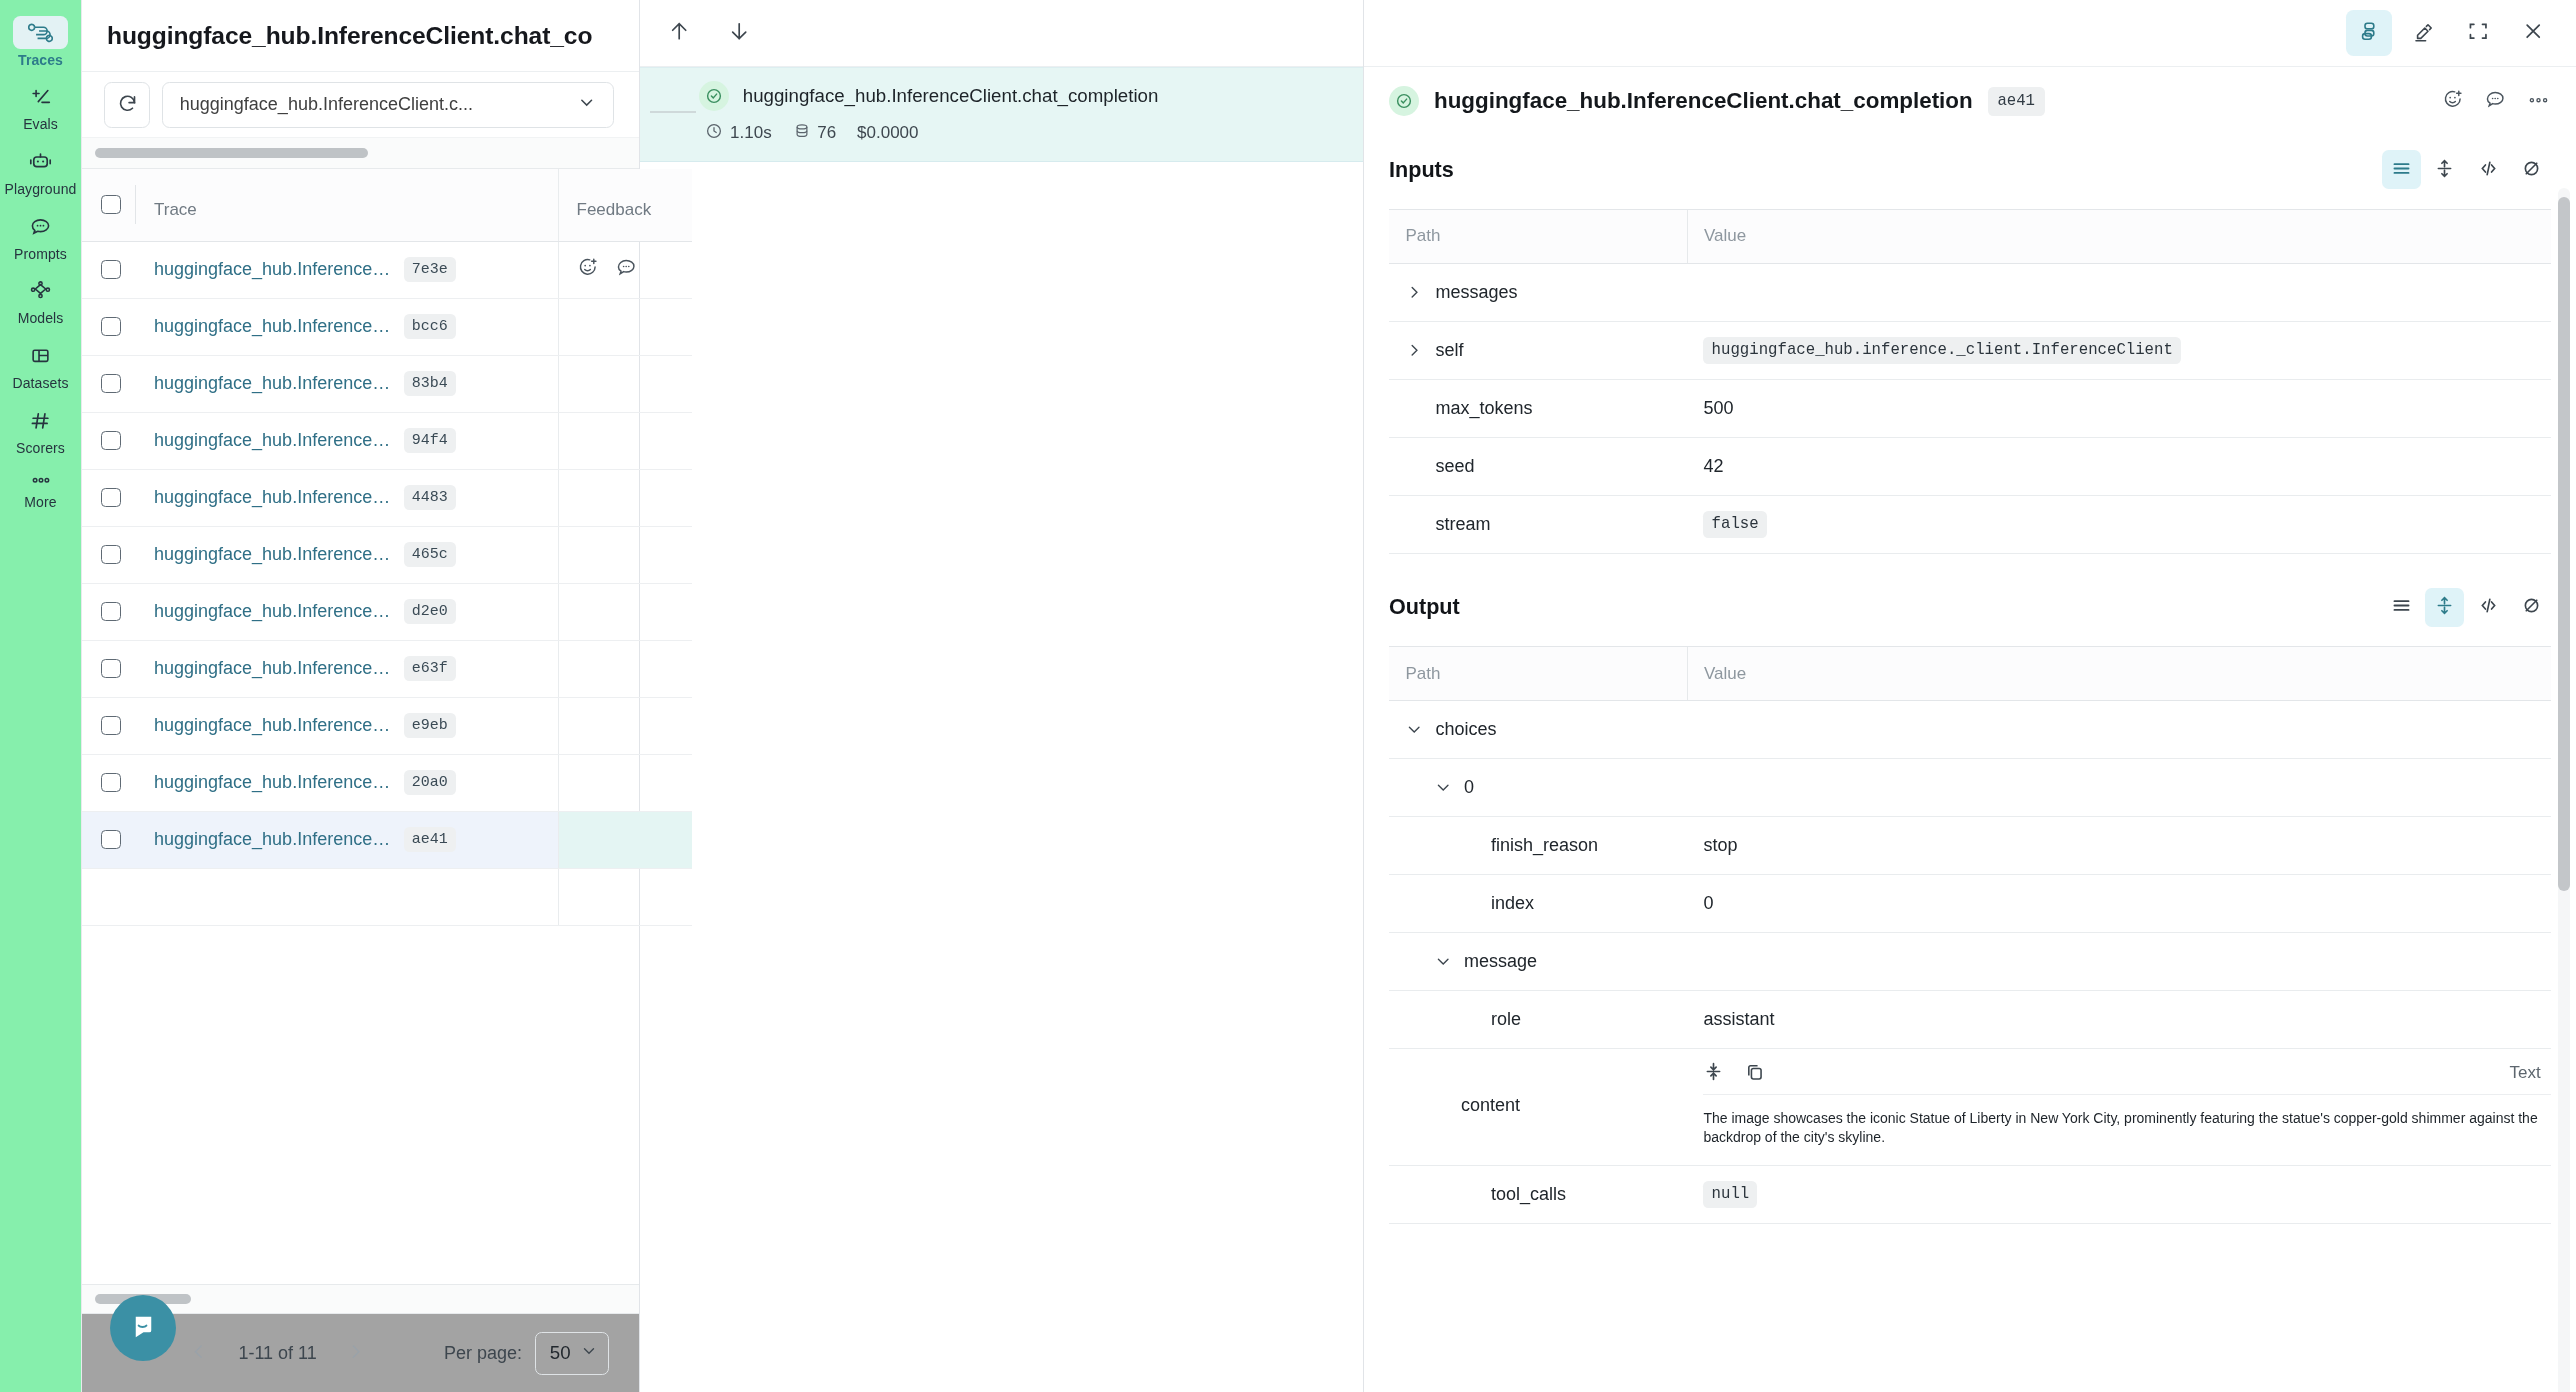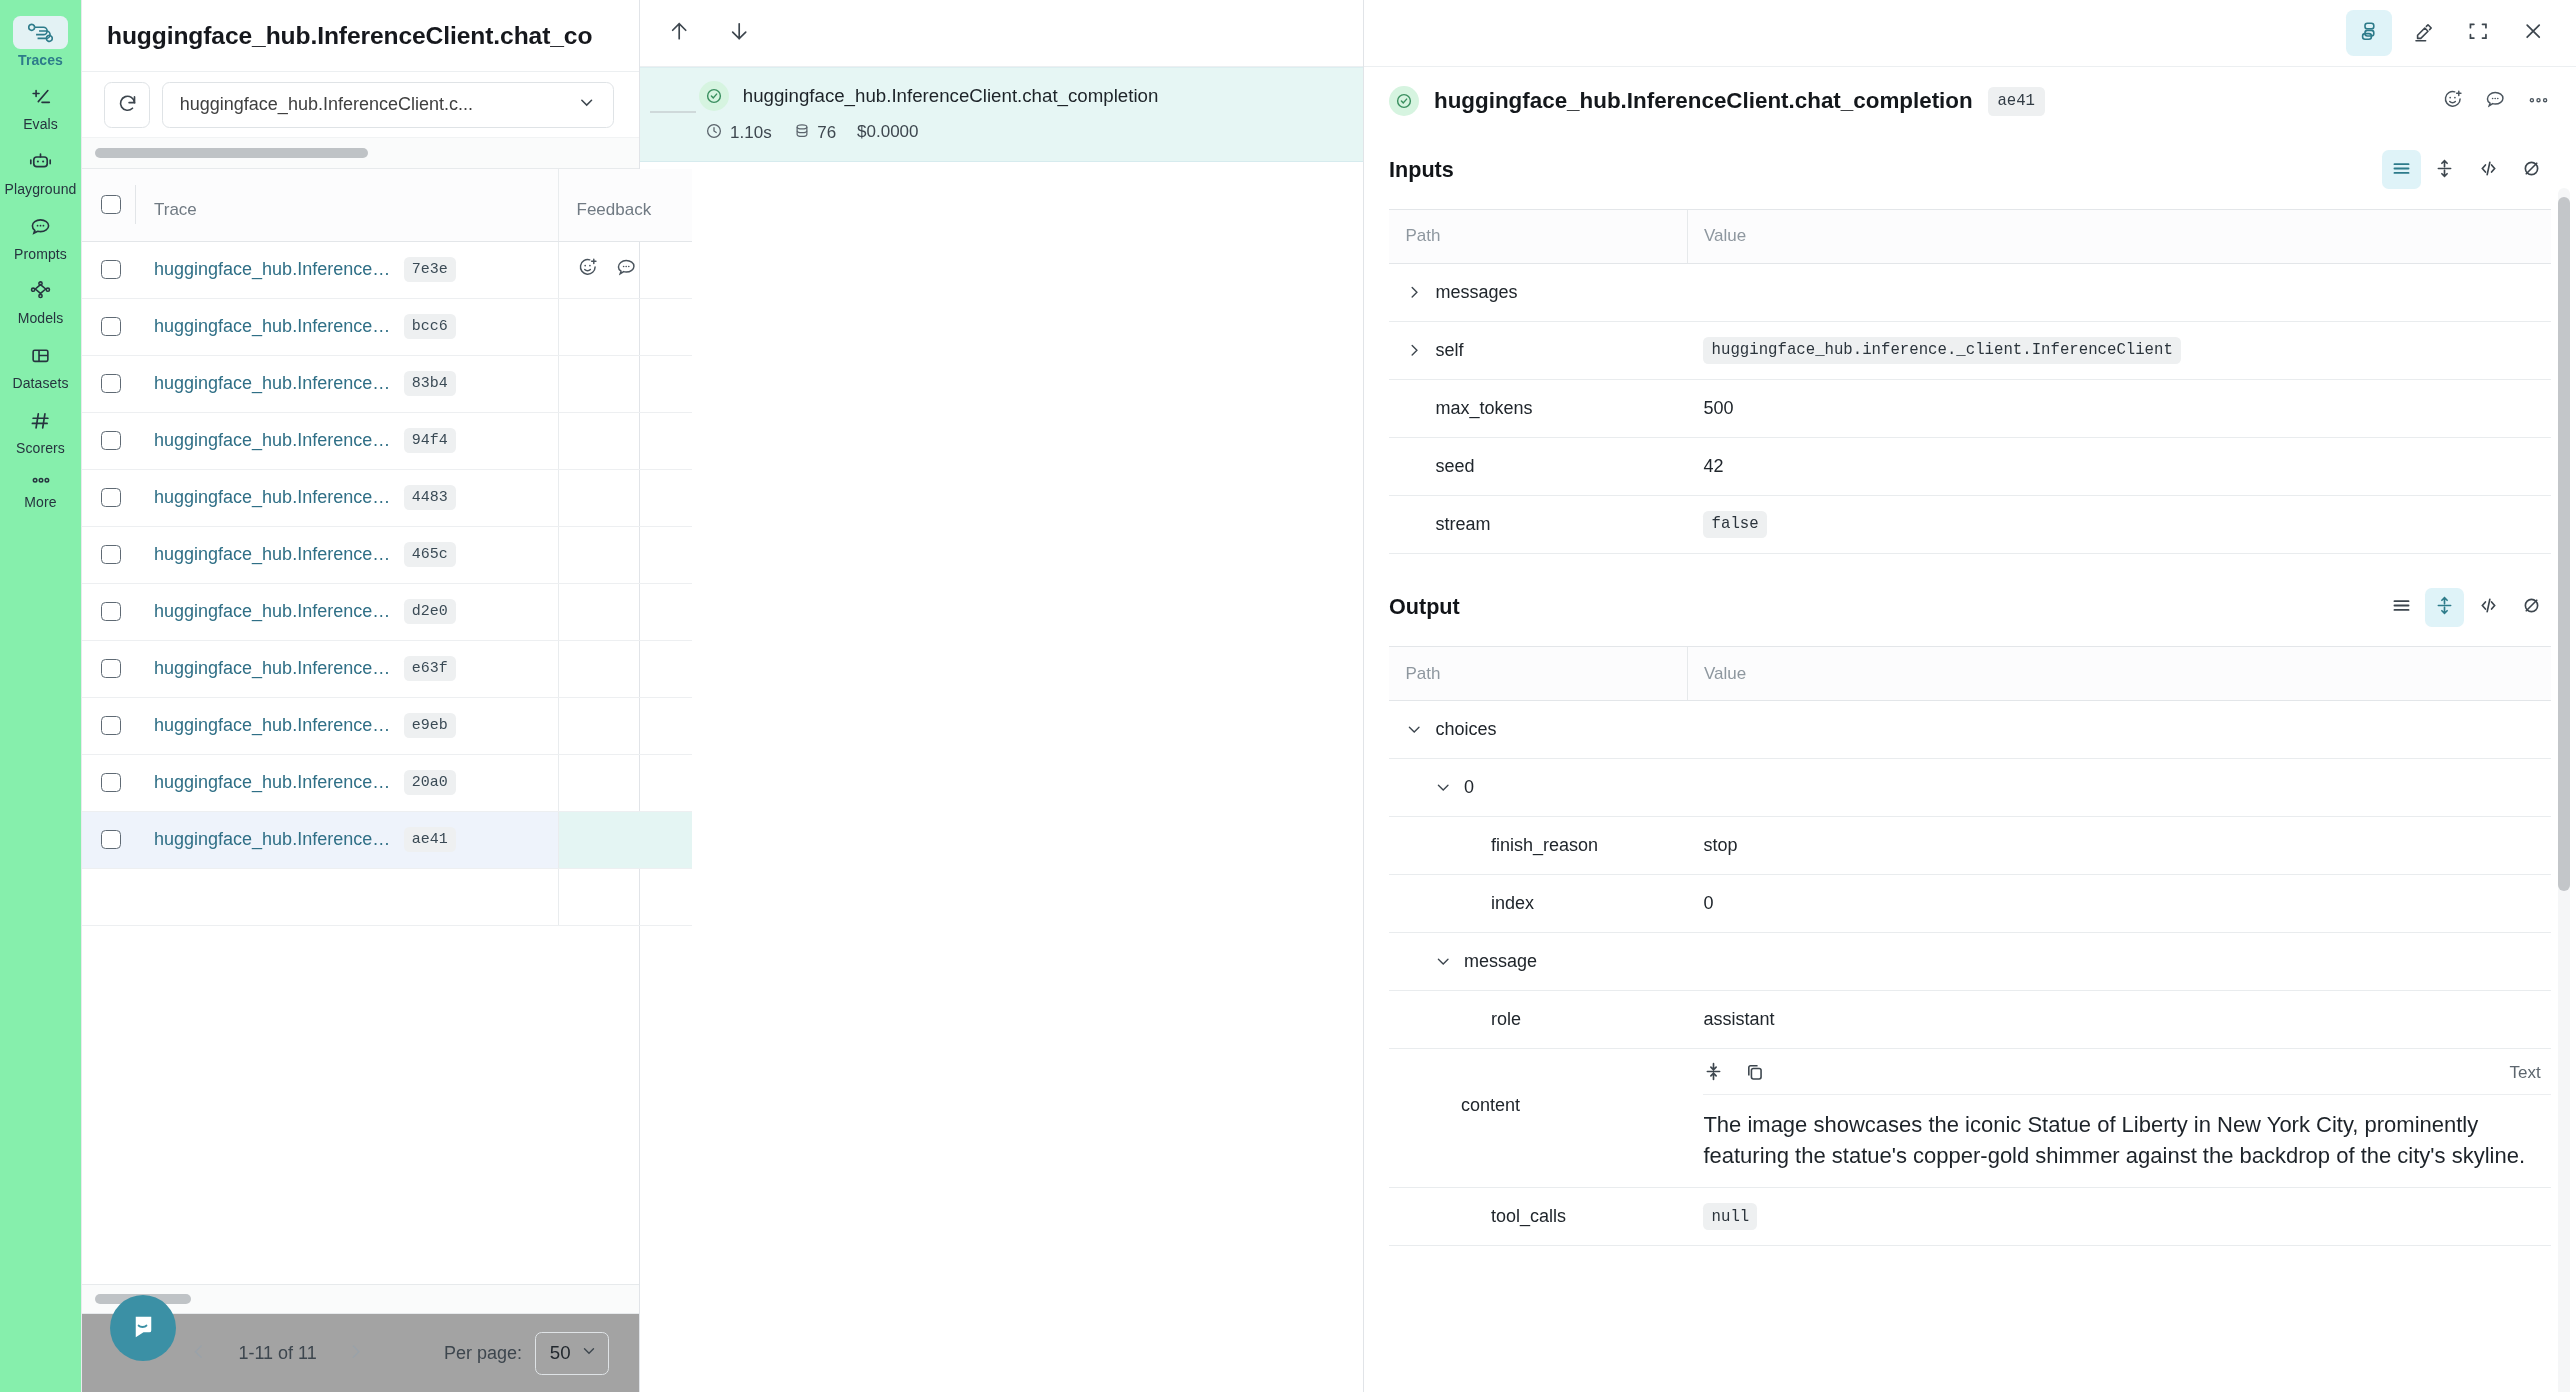--- a/index.html
+++ b/index.html
@@ -143,21 +143,21 @@
   }
   .tree-connector { width: 46px; margin-top: 30px; margin-left: 10.4px; }
   .tree-connector .line { height: 1.5px; background: #cfd9da; width: 46px; }
   .tree-body { flex: 1; padding-left: 3px; }
   .tree-head { display: flex; align-items: center; gap: 13.4px; }
   .status-dot {
     width: 30px; height: 30px; border-radius: 50%; background: #d6f4e0;
     display: flex; align-items: center; justify-content: center; flex: 0 0 30px;
   }
   .tree-name { font-size: 18.7px; color: #1d2328; white-space: nowrap; }
-  .tree-meta { display: flex; align-items: flex-start; gap: 7.5px; margin-top: 10.4px; padding-left: 6px; }
+  .tree-meta { display: flex; align-items: center; gap: 7.5px; margin-top: 10.4px; padding-left: 6px; }
   .meta-item { display: flex; align-items: center; gap: 6.7px; font-size: 17px; color: #3e474f; margin-right: 13.4px; }
 
   
   .col-detail { flex: 1; height: 1392px; background: #fff; display: flex; flex-direction: column;
     position: relative; min-width: 0; }
   .detail-topbar {
     height: 67px; display: flex; align-items: center; justify-content: flex-end;
     gap: 9px; padding-right: 19.4px; border-bottom: 0.7px solid #eceff1;
   }
   .top-ic {
@@ -215,21 +215,21 @@
   .ind1 { padding-left: 16.4px; }
   .ind2 { padding-left: 45px; }
   .ind3 { padding-left: 72px; }
 
   .content-row td { vertical-align: top; }
   .content-label { font-size: 18px; color: #20262c; padding-top: 46px; }
   .content-box { padding: 12px 0 16.4px 16.4px; }
   .content-tools { display: flex; align-items: center; gap: 19.4px; padding-bottom: 9px; }
   .content-kind { margin-left: auto; font-size: 17px; color: #5d666e; padding-right: 10.4px; }
   .content-text {
-    border-top: 0.7px solid #eceef0; padding-top: 13.4px; font-size: 22px;
+    border-top: 0.7px solid #eceef0; padding-top: 13.4px; font-size: 14px;
     color: #1d2329; line-height: 1.42; max-width: 963px;
   }
 
   .vscroll {
     position: absolute; right: 6px; top: 72px; width: 12px; height: 1298px;
     background: #f5f6f7; border-radius: 6px;
   }
   .vscroll .thumb { position: absolute; top: 9px; left: 0; width: 12px; height: 694px;
     border-radius: 6px; background: #c3c6c9; }
 </style>

